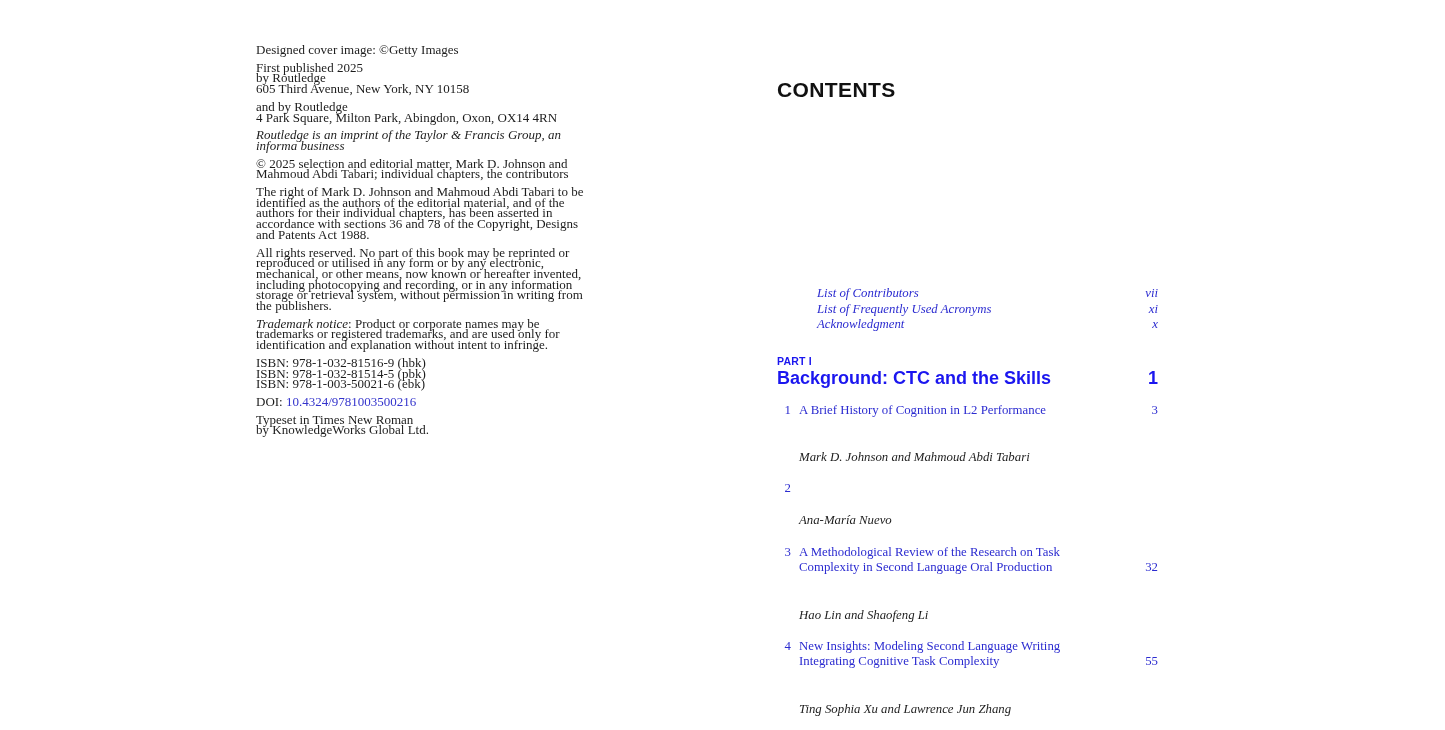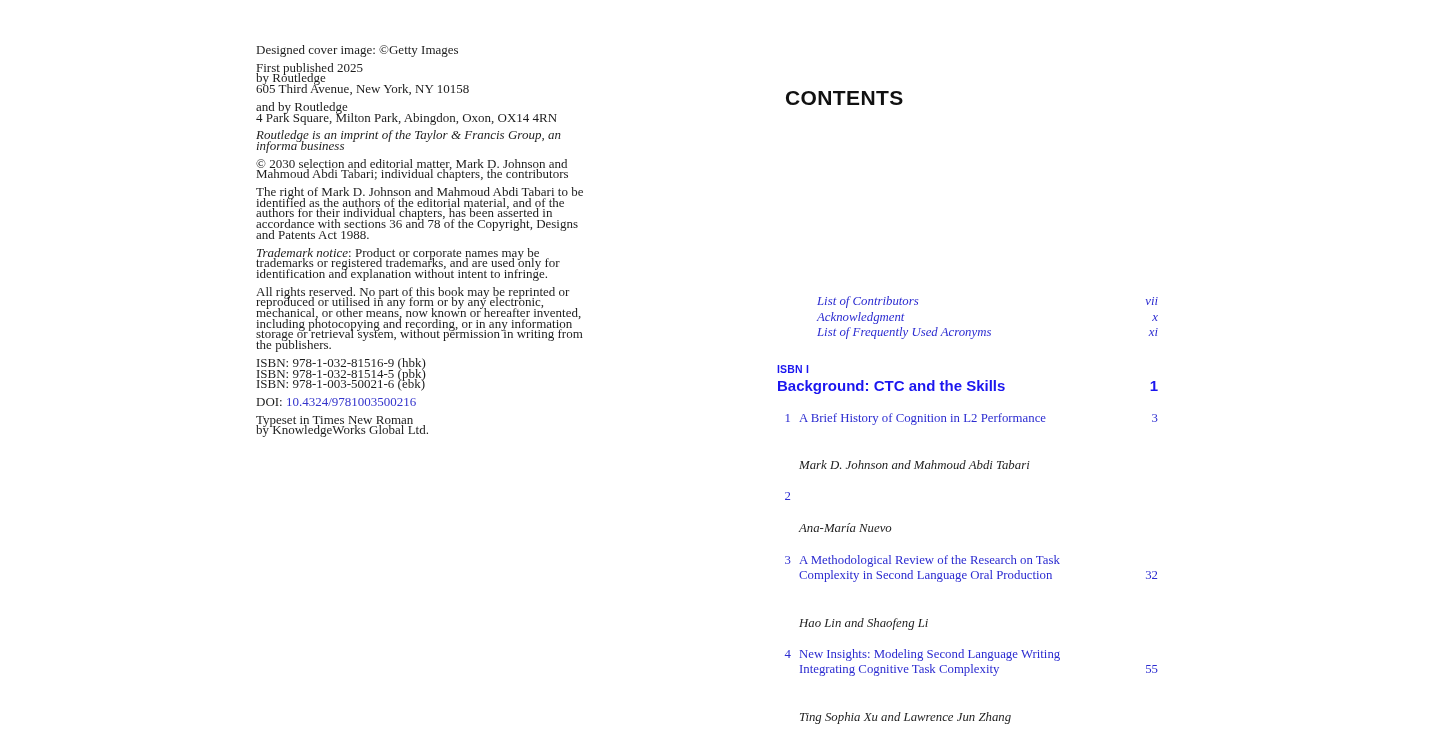--- a/index.html
+++ b/index.html
@@ -43,21 +43,21 @@
     left: 777px;
     top: 78px;
     width: 381px;
   }
   .toc-title {
     font-family: "Liberation Sans", sans-serif;
     font-weight: bold;
     font-size: 21px;
     letter-spacing: 0.4px;
     color: #111111;
-    margin: 8px;
+    margin: 0;
   }
   .front-matter { margin-top: 184px; }
   .fm-row {
     display: flex;
     justify-content: space-between;
     align-items: baseline;
     font-style: italic;
     color: #2b2bd0;
     font-size: 12.8px;
     line-height: 15.6px;
@@ -74,21 +74,21 @@
     letter-spacing: 0.2px;
     color: #1b16ef;
     line-height: 13px;
   }
   .part-row {
     display: flex;
     justify-content: space-between;
     align-items: flex-end;
     font-family: "Liberation Sans", sans-serif;
     font-weight: bold;
-    font-size: 15px;
+    font-size: 18px;
     line-height: 16px;
     color: #1b16ef;
     margin-top: 2px;
   }
   .part-title { cursor: pointer; }
   .part-page { cursor: pointer; }
 
   .chapters { margin-top: 17px; }
   .chapter {
     display: flex;
@@ -128,52 +128,52 @@
 <body>
 
 <div class="left-page">
   <p>Designed cover image: ©Getty Images</p>
   <p>First published 2025
 by Routledge
 605 Third Avenue, New York, NY 10158</p>
   <p>and by Routledge
 4 Park Square, Milton Park, Abingdon, Oxon, OX14 4RN</p>
   <p class="italic">Routledge is an imprint of the Taylor &amp; Francis Group, an informa business</p>
-  <p>© 2030 selection and editorial matter, Mark D. Johnson and Mahmoud Abdi Tabari; individual chapters, the contributors</p>
+  <p>© 2025 selection and editorial matter, Mark D. Johnson and Mahmoud Abdi Tabari; individual chapters, the contributors</p>
   <p>The right of Mark D. Johnson and Mahmoud Abdi Tabari to be identified as the authors of the editorial material, and of the authors for their individual chapters, has been asserted in accordance with sections 36 and 78 of the Copyright, Designs and Patents Act 1988.</p>
+  <p>All rights reserved. No part of this book may be reprinted or reproduced or utilised in any form or by any electronic, mechanical, or other means, now known or hereafter invented, including photocopying and recording, or in any information storage or retrieval system, without permission in writing from the publishers.</p>
   <p><span class="italic">Trademark notice</span><span>: Product or corporate names may be trademarks or registered trademarks, and are used only for identification and explanation without intent to infringe.</span></p>
-  <p>All rights reserved. No part of this book may be reprinted or reproduced or utilised in any form or by any electronic, mechanical, or other means, now known or hereafter invented, including photocopying and recording, or in any information storage or retrieval system, without permission in writing from the publishers.</p>
   <p class="gap-top">ISBN: 978-1-032-81516-9 (hbk)
 ISBN: 978-1-032-81514-5 (pbk)
 ISBN: 978-1-003-50021-6 (ebk)</p>
   <p><span>DOI: </span><span class="doi-link">10.4324/9781003500216</span></p>
   <p class="gap-top-lg">Typeset in Times New Roman
 by KnowledgeWorks Global Ltd.</p>
 </div>
 
 <div class="right-page">
   <h1 class="toc-title">CONTENTS</h1>
 
   <div class="front-matter">
     <div class="fm-row">
       <span class="fm-label">List of Contributors</span>
       <span class="fm-page">vii</span>
     </div>
     <div class="fm-row">
+      <span class="fm-label">List of Frequently Used Acronyms</span>
+      <span class="fm-page">xi</span>
+    </div>
+    <div class="fm-row">
       <span class="fm-label">Acknowledgment</span>
       <span class="fm-page">x</span>
     </div>
-    <div class="fm-row">
-      <span class="fm-label">List of Frequently Used Acronyms</span>
-      <span class="fm-page">xi</span>
-    </div>
   </div>
 
   <div class="part-block">
-    <div class="part-label">ISBN I</div>
+    <div class="part-label">PART I</div>
     <div class="part-row">
       <span class="part-title">Background: CTC and the Skills</span>
       <span class="part-page">1</span>
     </div>
   </div>
 
   <div class="chapters">
 
     <div class="chapter">
       <span class="ch-num">1</span>

